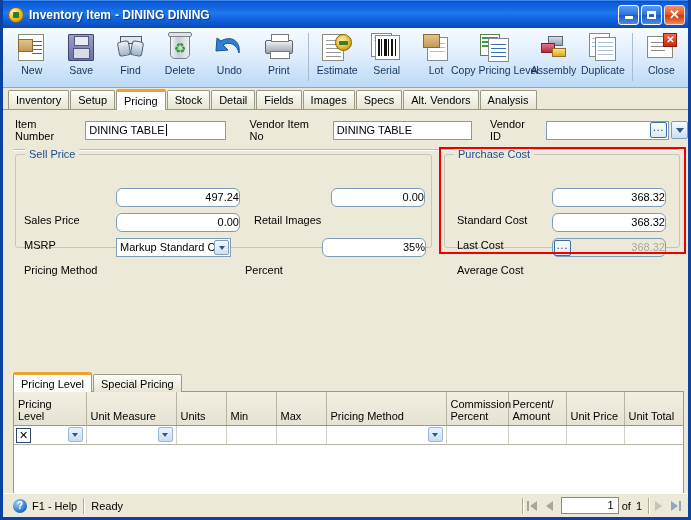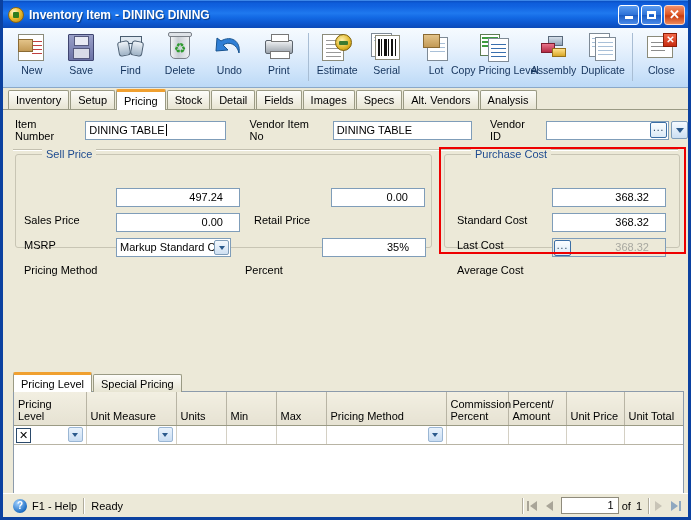--- a/index.html
+++ b/index.html
@@ -312,21 +312,21 @@
   .txtfield {
     box-sizing: border-box;
     height: 19px;
     background: #ffffff;
     border: 1px solid #7f9db9;
     font-size: 11px;
     line-height: 17px;
     padding: 0 3px;
     color: #000;
   }
-  .txtfield.num { text-align: right; padding-right: 16px; }
+  .txtfield.num { text-align: right; padding-right: 0; border-radius: 6px; }
   .txtfield.disabled { background: #ece9d8; color: #a8a8a0; }
 
   .caret {
     display: inline-block;
     width: 1px;
     height: 12px;
     background: #000;
     vertical-align: -2px;
     margin-left: 1px;
   }
@@ -341,21 +341,21 @@
   
   .groupbox {
     position: absolute;
     box-sizing: border-box;
     border: 1px solid #c8c5b4;
     border-radius: 3px;
     background: transparent;
   }
   .group-title {
     position: absolute;
-    top: -7px; left: 26px;
+    top: -7px; left: 9px;
     background: #ece9d8;
     padding: 0 4px;
     font-size: 11px;
     color: #1e4b8f;
   }
   .fieldrow {
     position: absolute;
     display: flex;
     align-items: center;
   }
@@ -804,21 +804,21 @@
     </div>
 
     <div class="hsep"></div>
 
     <div class="groupbox" style="left:12px; top:44px; width:417px; height:94px;">
       <div class="group-title">Sell Price</div>
 
       <div class="fieldrow" style="left:8px; top:14px;">
         <span class="lbl" style="width:92px">Sales Price</span>
         <div class="txtfield num" style="width:124px">497.24</div>
-        <span class="lbl" style="width:77px; margin-left:14px;">Retail Price</span>
+        <span class="lbl" style="width:77px; margin-left:14px;">Retail Images</span>
         <div class="txtfield num" style="width:94px">0.00</div>
       </div>
 
       <div class="fieldrow" style="left:8px; top:39px;">
         <span class="lbl" style="width:92px">MSRP</span>
         <div class="txtfield num" style="width:124px">0.00</div>
       </div>
 
       <div class="fieldrow" style="left:8px; top:64px;">
         <span class="lbl" style="width:92px">Pricing Method</span>

